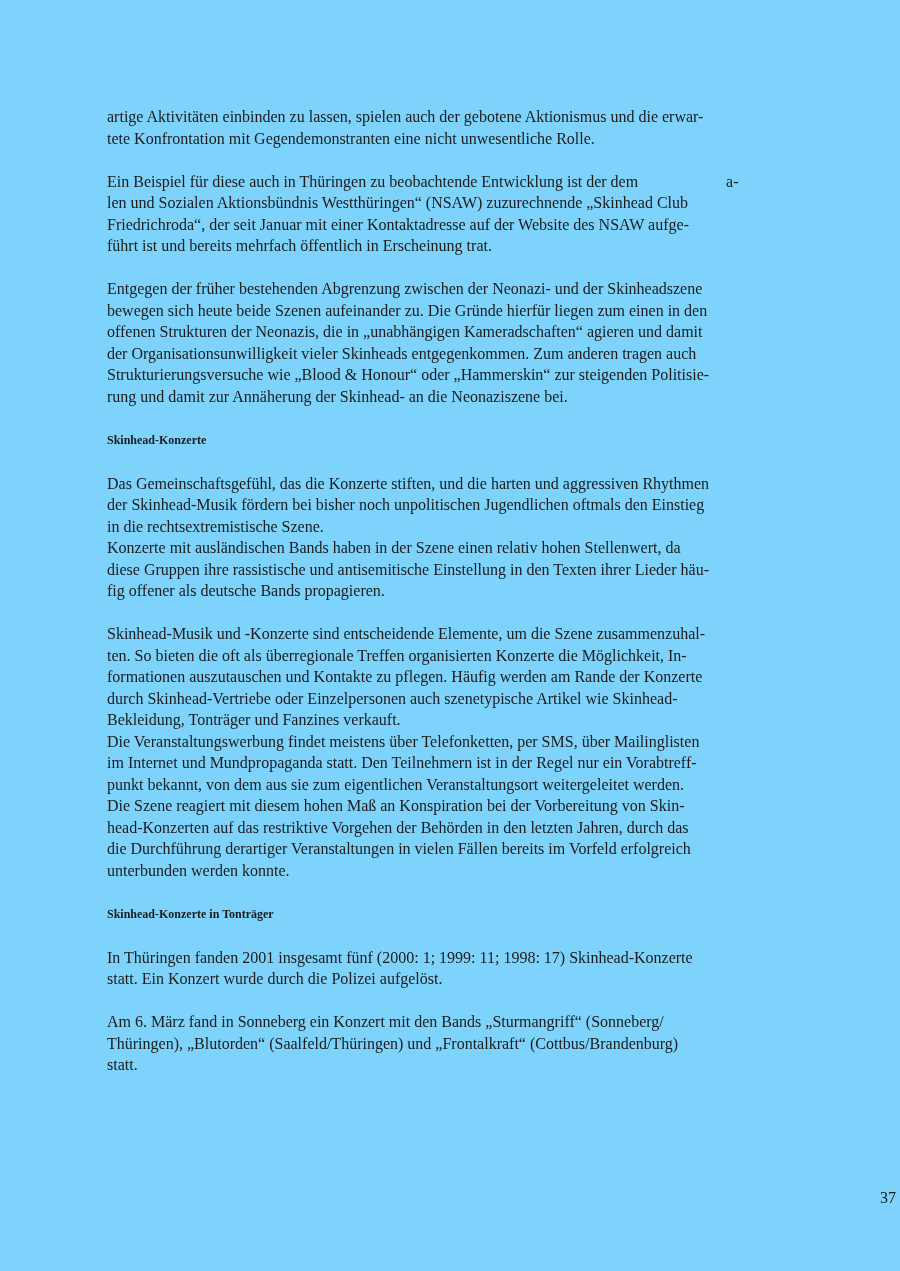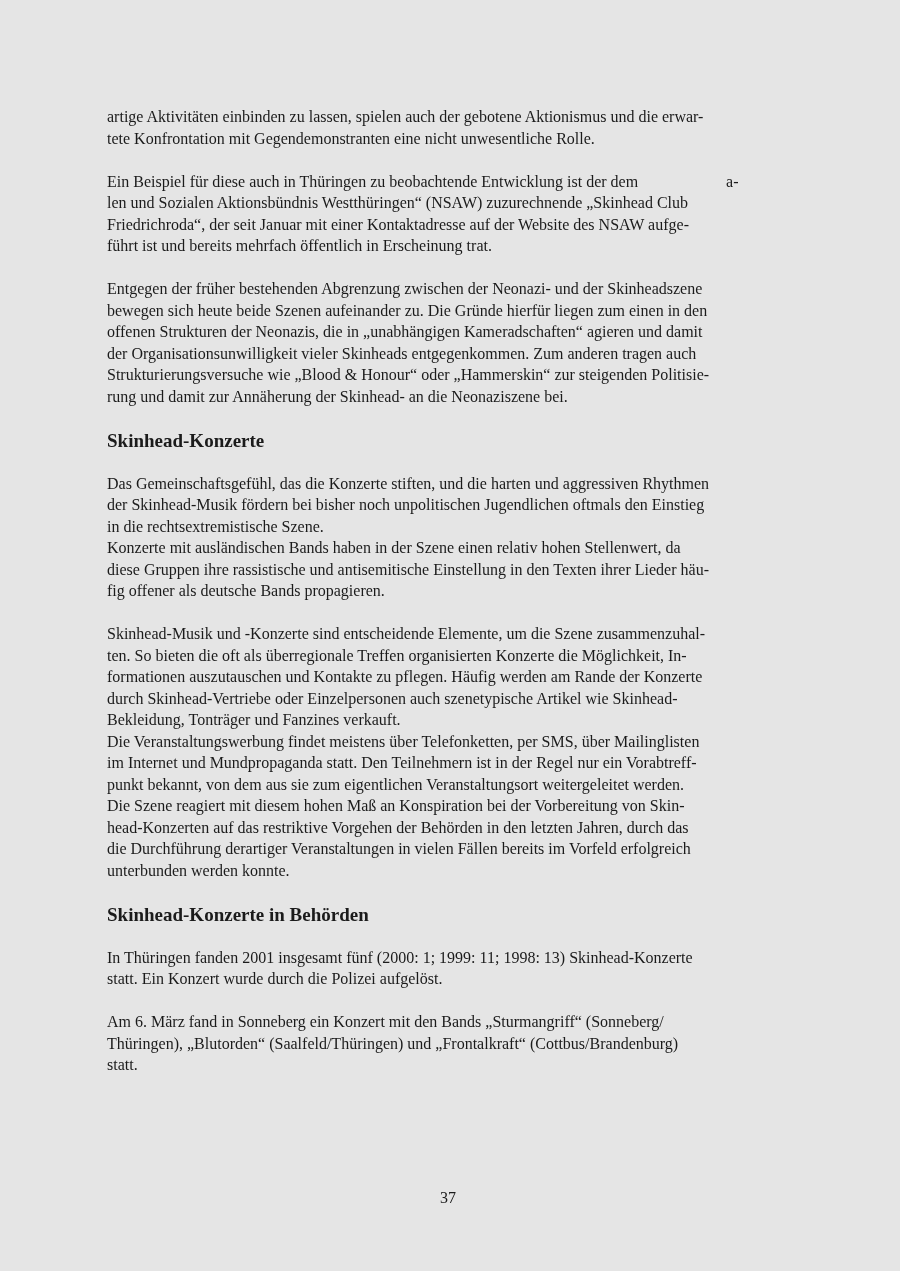--- a/index.html
+++ b/index.html
@@ -14,48 +14,48 @@
     font-family: "Liberation Serif", serif;
     color: #1b1b1b;
     overflow: hidden;
   }
   .page {
     position: absolute;
     left: 0;
     top: 0;
     width: 900px;
     height: 1271px;
-    background: #e5e5e5;
+    background: #7dd3fc;
   }
   .text-block {
     position: absolute;
     left: 107px;
     top: 106px;
     width: 660px;
     font-size: 16px;
     line-height: 21.5px;
     text-align: left;
   }
   .para {
     margin: 0 0 21.5px 0;
     white-space: pre-line;
   }
   .heading {
-    font-size: 19px;
+    font-size: 12px;
     font-weight: bold;
     margin: 18px 0 21px 0;
     line-height: 23px;
     white-space: pre-line;
   }
   .page-number {
     position: absolute;
     left: 0;
     top: 1189px;
     width: 896px;
-    text-align: center;
+    text-align: right;
     font-size: 16px;
     color: #1b1b1b;
   }
 </style>
 </head>
 <body>
 
 <div class="page">
   <div class="text-block">
 
@@ -90,23 +90,23 @@
 Bekleidung, Tonträger und Fanzines verkauft.
 Die Veranstaltungswerbung findet meistens über Telefonketten, per SMS, über Mailinglisten
 im Internet und Mundpropaganda statt. Den Teilnehmern ist in der Regel nur ein Vorabtreff-
 punkt bekannt, von dem aus sie zum eigentlichen Veranstaltungsort weitergeleitet werden.
 Die Szene reagiert mit diesem hohen Maß an Konspiration bei der Vorbereitung von Skin-
 head-Konzerten auf das restriktive Vorgehen der Behörden in den letzten Jahren, durch das
 die Durchführung derartiger Veranstaltungen in vielen Fällen bereits im Vorfeld erfolgreich
 unterbunden werden konnte.</p>
 
 
-    <h2 class="heading">Skinhead-Konzerte in Behörden</h2>
+    <h2 class="heading">Skinhead-Konzerte in Tonträger</h2>
 
-    <p class="para">In Thüringen fanden 2001 insgesamt fünf (2000: 1; 1999: 11; 1998: 13) Skinhead-Konzerte
+    <p class="para">In Thüringen fanden 2001 insgesamt fünf (2000: 1; 1999: 11; 1998: 17) Skinhead-Konzerte
 statt. Ein Konzert wurde durch die Polizei aufgelöst.</p>
 
     <p class="para">Am 6. März fand in Sonneberg ein Konzert mit den Bands „Sturmangriff“ (Sonneberg/
 Thüringen), „Blutorden“ (Saalfeld/Thüringen) und „Frontalkraft“ (Cottbus/Brandenburg)
 statt.</p>
 
   </div>
 
   <div class="page-number">37</div>
 </div>

